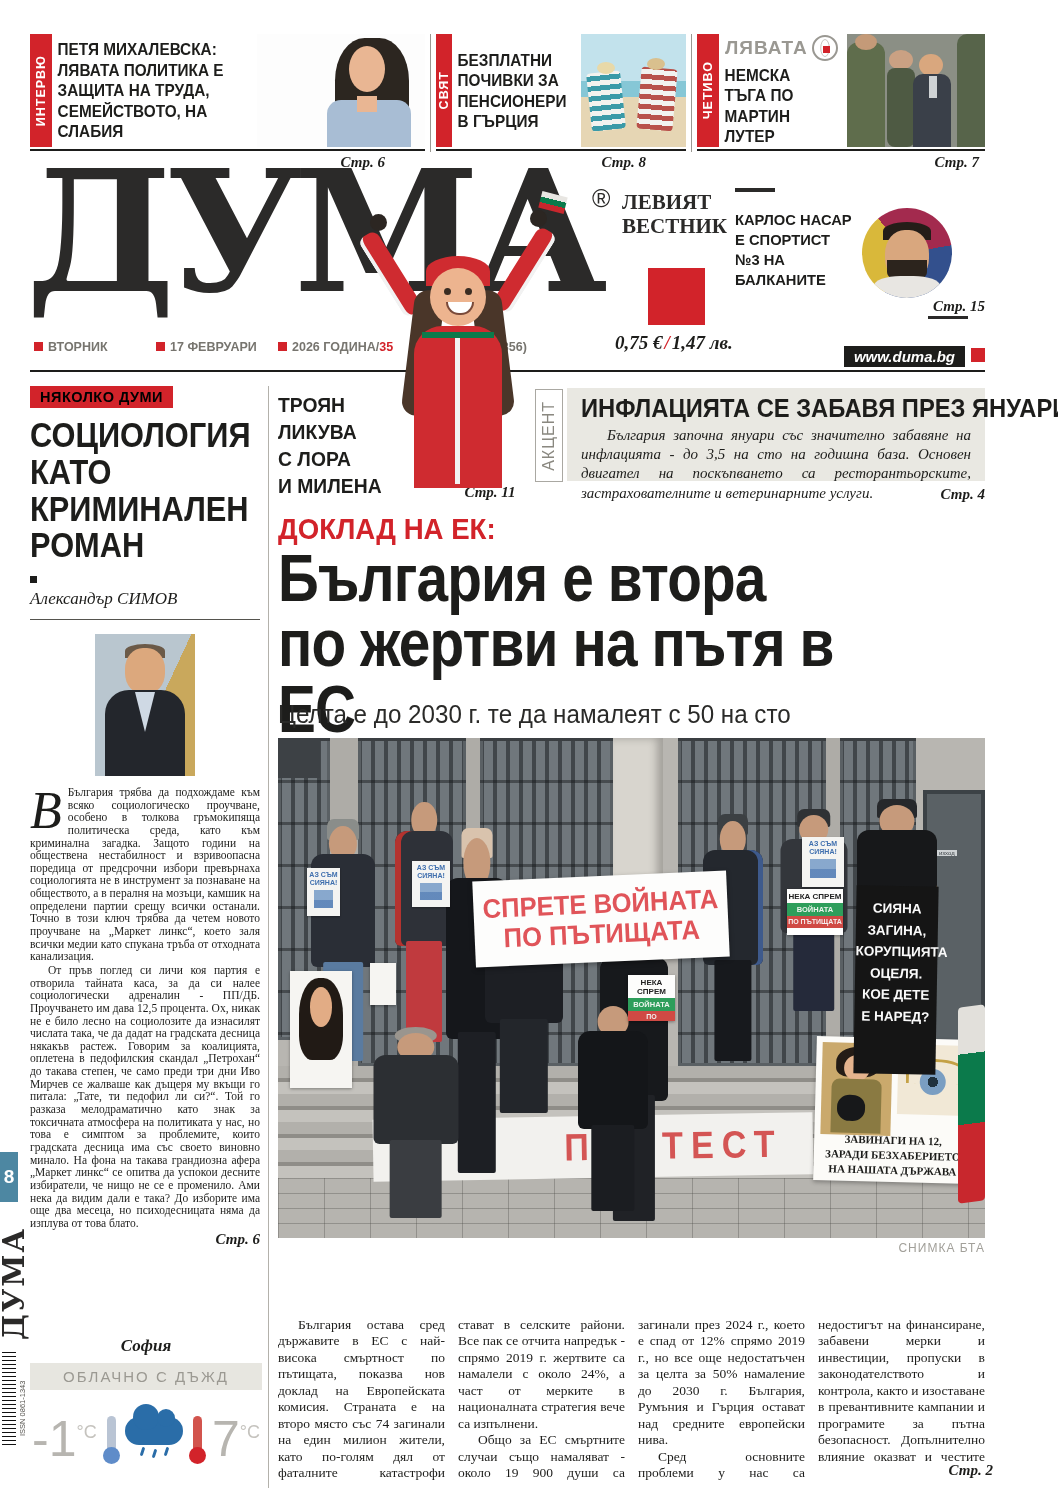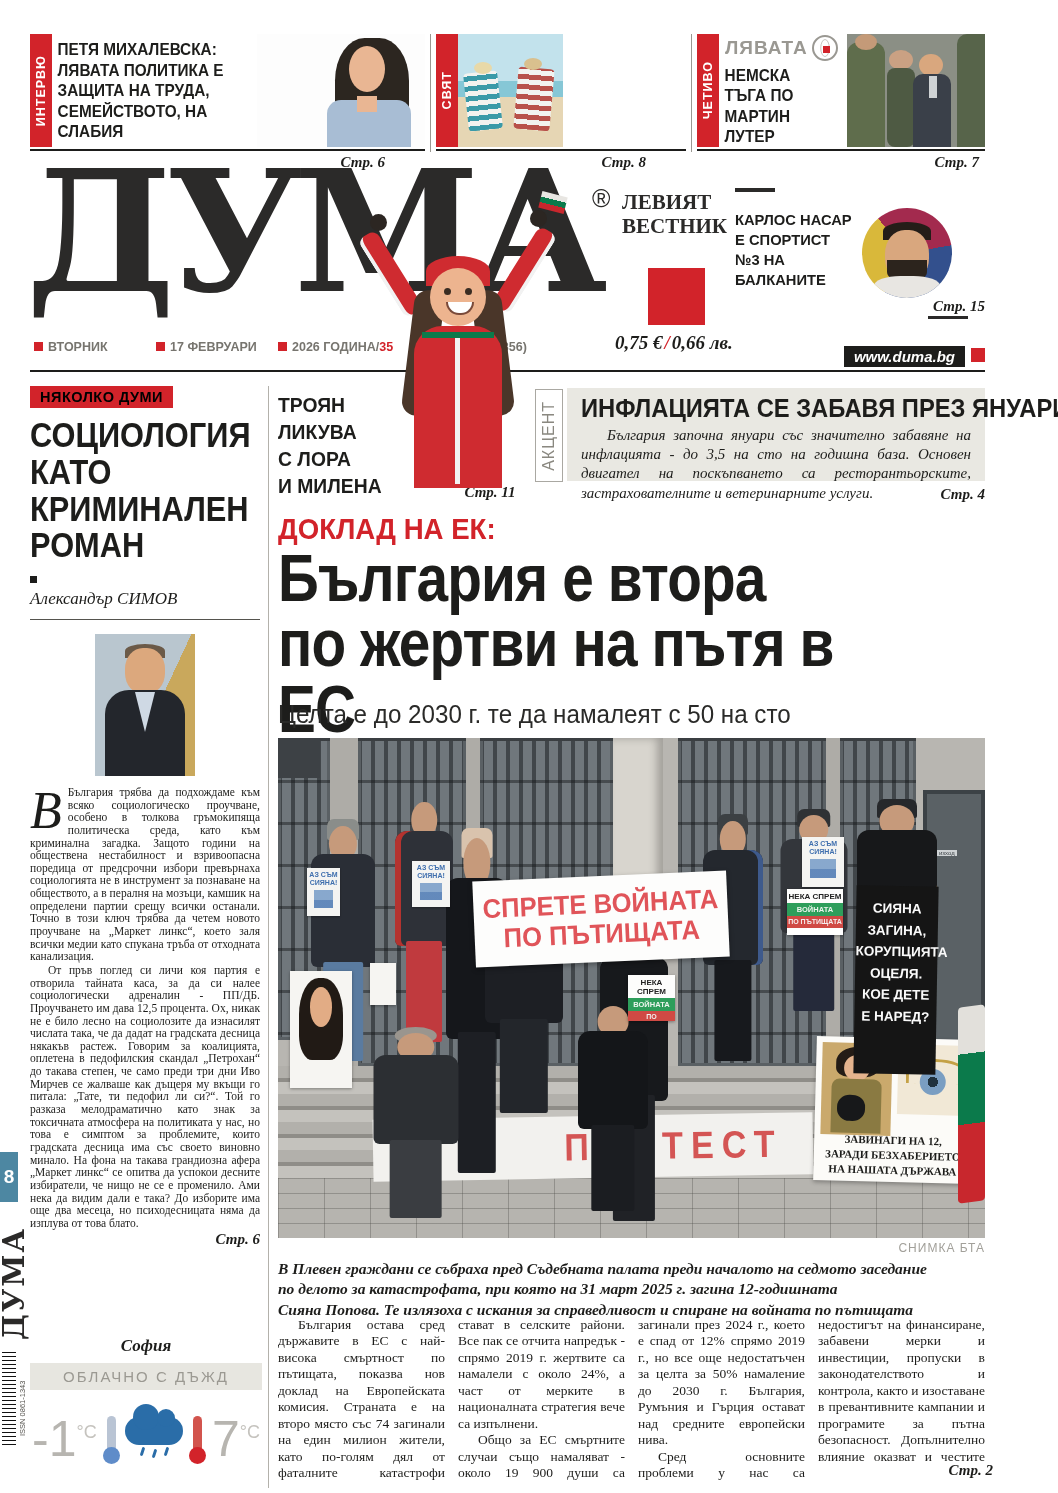--- a/index.html
+++ b/index.html
@@ -194,20 +194,23 @@
       </div>
       <div class="t-rule"></div>
       <div class="t-ref ref">Стр. 6</div>
     </div>
     <div class="t-div"></div>
     <div class="teaser t2">
       <div class="t-row">
         <div class="vtab">
             <span>СВЯТ</span>
           </div>
+        <div class="t-headwrap">
+            <div class="t-head">БЕЗПЛАТНИ ПОЧИВКИ ЗА ПЕНСИОНЕРИ В ГЪРЦИЯ</div>
+          </div>
         <div class="t-photo" style="width:105px;background:linear-gradient(180deg,#c2e2ec 0 42%,#86c7d6 42% 56%,#e6d6b4 56% 100%);">
           <div class="sc" style="left:8px;top:38px;width:34px;height:58px;background:repeating-linear-gradient(0deg,#3a9aa8 0 5px,#f2f2ef 5px 10px);transform:rotate(-6deg);border-radius:4px;"></div>
           <div class="sc" style="left:58px;top:34px;width:36px;height:62px;background:repeating-linear-gradient(0deg,#b8514a 0 5px,#f2f2ef 5px 10px);transform:rotate(5deg);border-radius:4px;"></div>
           <div class="sc" style="left:16px;top:28px;width:18px;height:12px;border-radius:50%;background:#e8d9a8;"></div>
           <div class="sc" style="left:66px;top:24px;width:18px;height:12px;border-radius:50%;background:#d9c08e;"></div>
         </div>
       </div>
       <div class="t-rule"></div>
       <div class="t-ref ref">Стр. 8</div>
     </div>
@@ -240,21 +243,21 @@
     </div>
   </div>
 
   <div class="masthead">
     <div class="logo">ДУМА</div>
     <div class="reg">®</div>
     <div class="tagline pre">ЛЕВИЯТ
 ВЕСТНИК</div>
     <div class="logo-dot"></div>
     <div class="price">
-      <span>0,75 €</span><span class="sep">/</span><span>0,66 лв.</span>
+      <span>0,75 €</span><span class="sep">/</span><span>1,47 лв.</span>
     </div>
     <div class="nas-dash1"></div>
     <div class="nas-head">КАРЛОС НАСАР Е СПОРТИСТ №3 НА БАЛКАНИТЕ</div>
     <div class="nas-photo">
       <div class="nas-hair"></div>
       <div class="nas-face"></div>
       <div class="nas-beard"></div>
       <div class="nas-chest"></div>
     </div>
     <div class="nas-ref ref">Стр. 15</div>
@@ -436,23 +439,20 @@
 
     <div class="placard pre">СИЯНА
 ЗАГИНА,
 КОРУПЦИЯТА
 ОЦЕЛЯ.
 КОЕ ДЕТЕ
 Е НАРЕД?</div>
   </div>
 
   <div class="credit">СНИМКА БТА</div>
-  <div class="caption pre">В Плевен граждани се събраха пред Съдебната палата преди началото на седмото заседание
-по делото за катастрофата, при която на 31 март 2025 г. загина 12-годишната
-Сияна Попова. Те излязоха с искания за справедливост и спиране на войната по пътищата</div>
 
   <div class="article">
     <p>България остава сред държавите в ЕС с най-висока смъртност по пътищата, показва нов доклад на Европейската комисия. Страната е на второ място със 74 загинали на един милион жители, като по-голям дял от фаталните катастрофи стават в селските райони. Все пак се отчита напредък - спрямо 2019 г. жертвите са намалели с около 24%, а част от мерките в националната стратегия вече са изпълнени.</p>
     <p>Общо за ЕС смъртните случаи също намаляват - около 19 900 души са загинали през 2024 г., което е спад от 12% спрямо 2019 г., но все още недостатъчен за целта за 50% намаление до 2030 г. България, Румъния и Гърция остават над средните европейски нива.</p>
     <p>Сред основните проблеми у нас са недостигът на финансиране, забавени мерки и инвестиции, пропуски в законодателството и контрола, както и изоставане в превантивните кампании и програмите за пътна безопасност. Допълнително влияние оказват и честите политически промени, които забавят реформите.</p>
   </div>
   <div class="art-ref ref" style="position:absolute;left:895px;top:1462px;width:90px;text-align:right;">Стр. 2</div>
 
   <div class="left-col">
     <div class="nd-tag">НЯКОЛКО ДУМИ</div>

